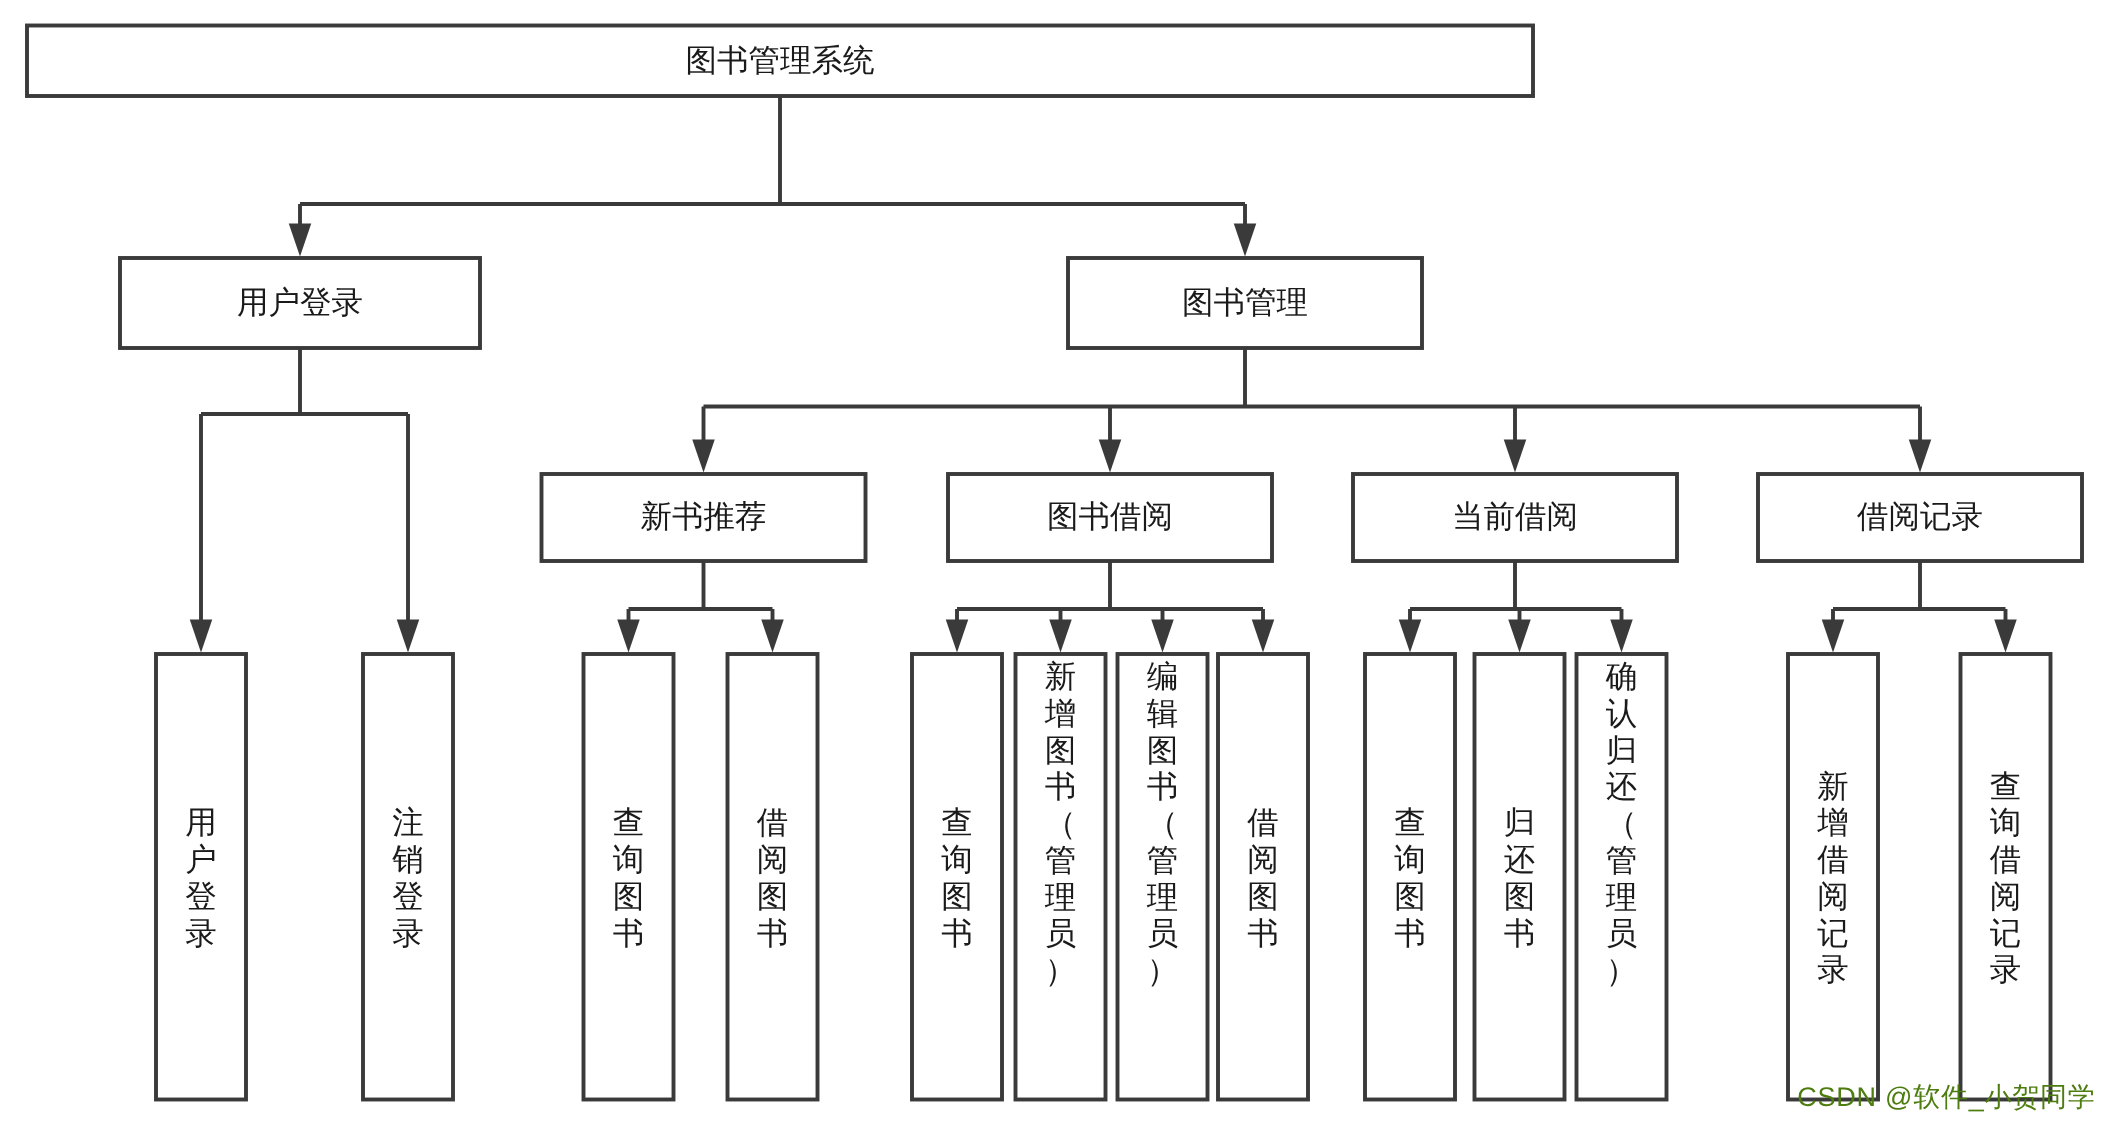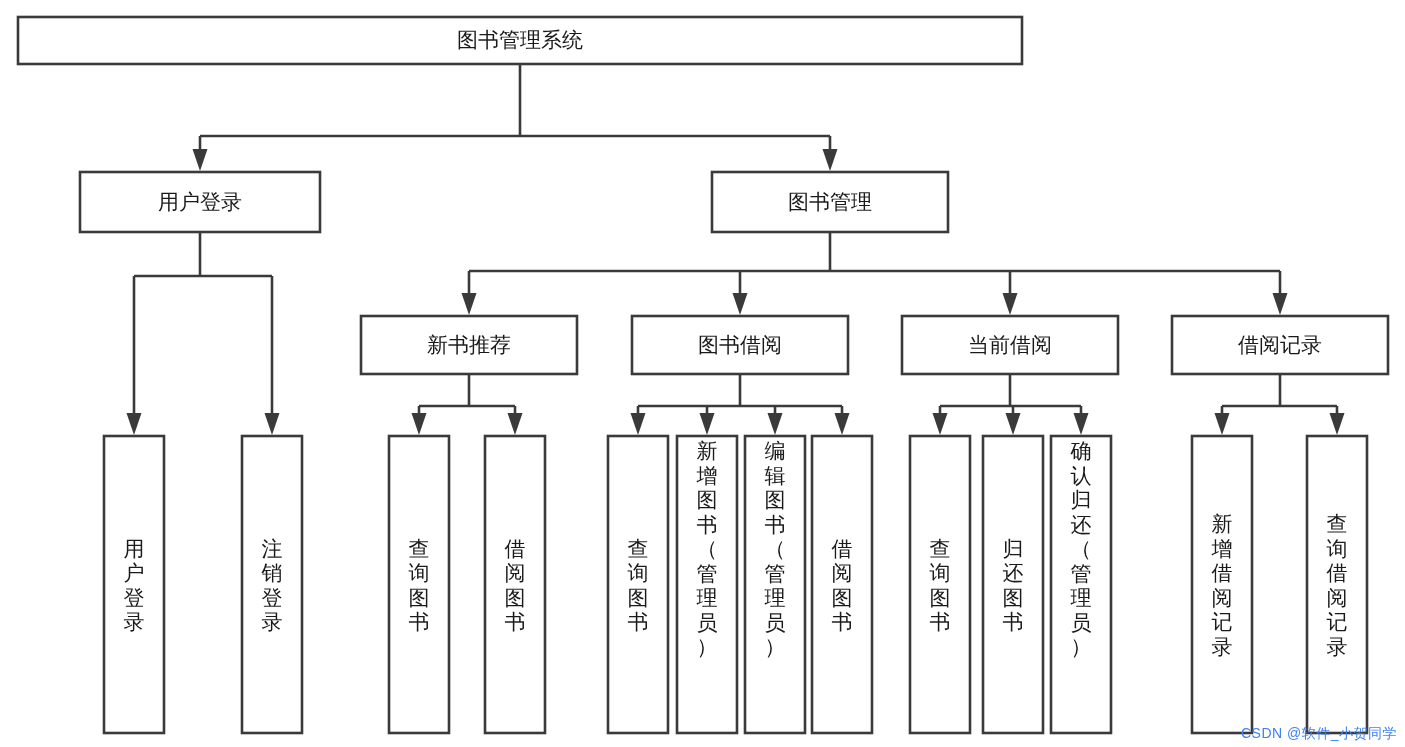--- a/index.html
+++ b/index.html
@@ -51,22 +51,22 @@
     font-family: "Liberation Sans", "DejaVu Sans", sans-serif;
     font-size: 21px;
     fill: #1a1a1a;
     text-anchor: middle;
   }
   .watermark {
     position: absolute;
     right: 8px;
     bottom: 4px;
     font-family: "Liberation Sans", "DejaVu Sans", sans-serif;
-    font-size: 14px;
-    color: #3b82f6;
+    font-size: 18px;
+    color: #4d7c0f;
     letter-spacing: 0.5px;
     white-space: nowrap;
     user-select: none;
   }
 </style>
 </head>
 <body>
 
 <div id="diagram-root">
   <svg id="tree-svg" viewBox="0 0 1405 747">

